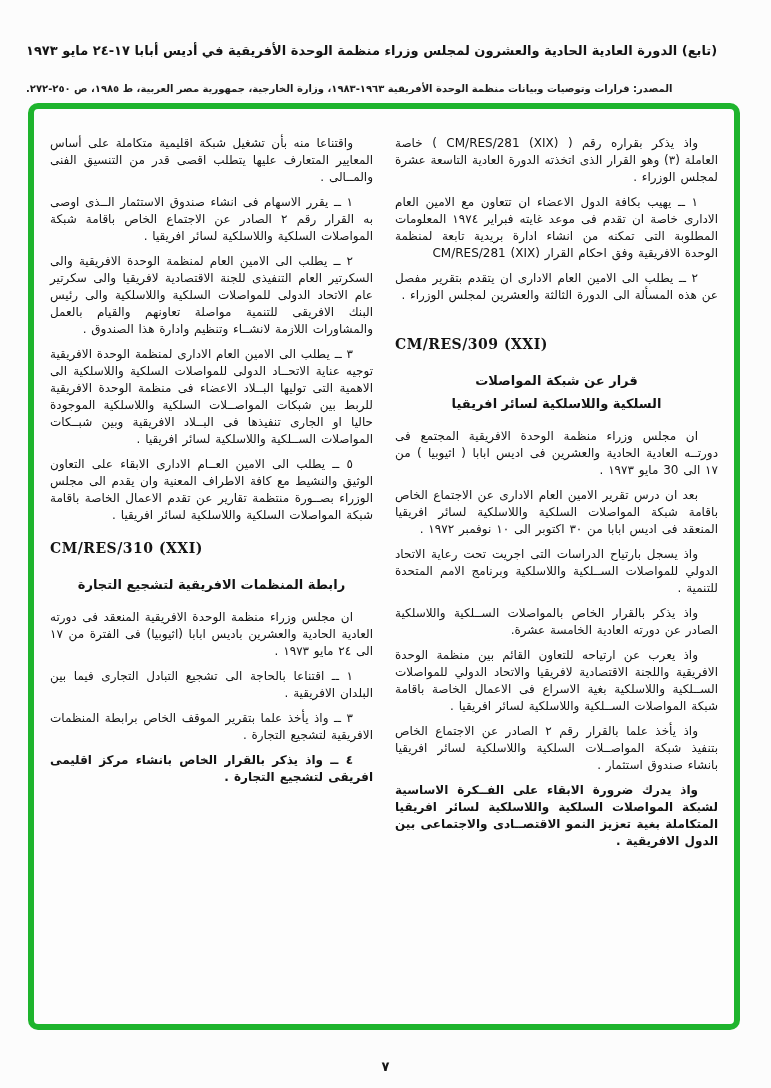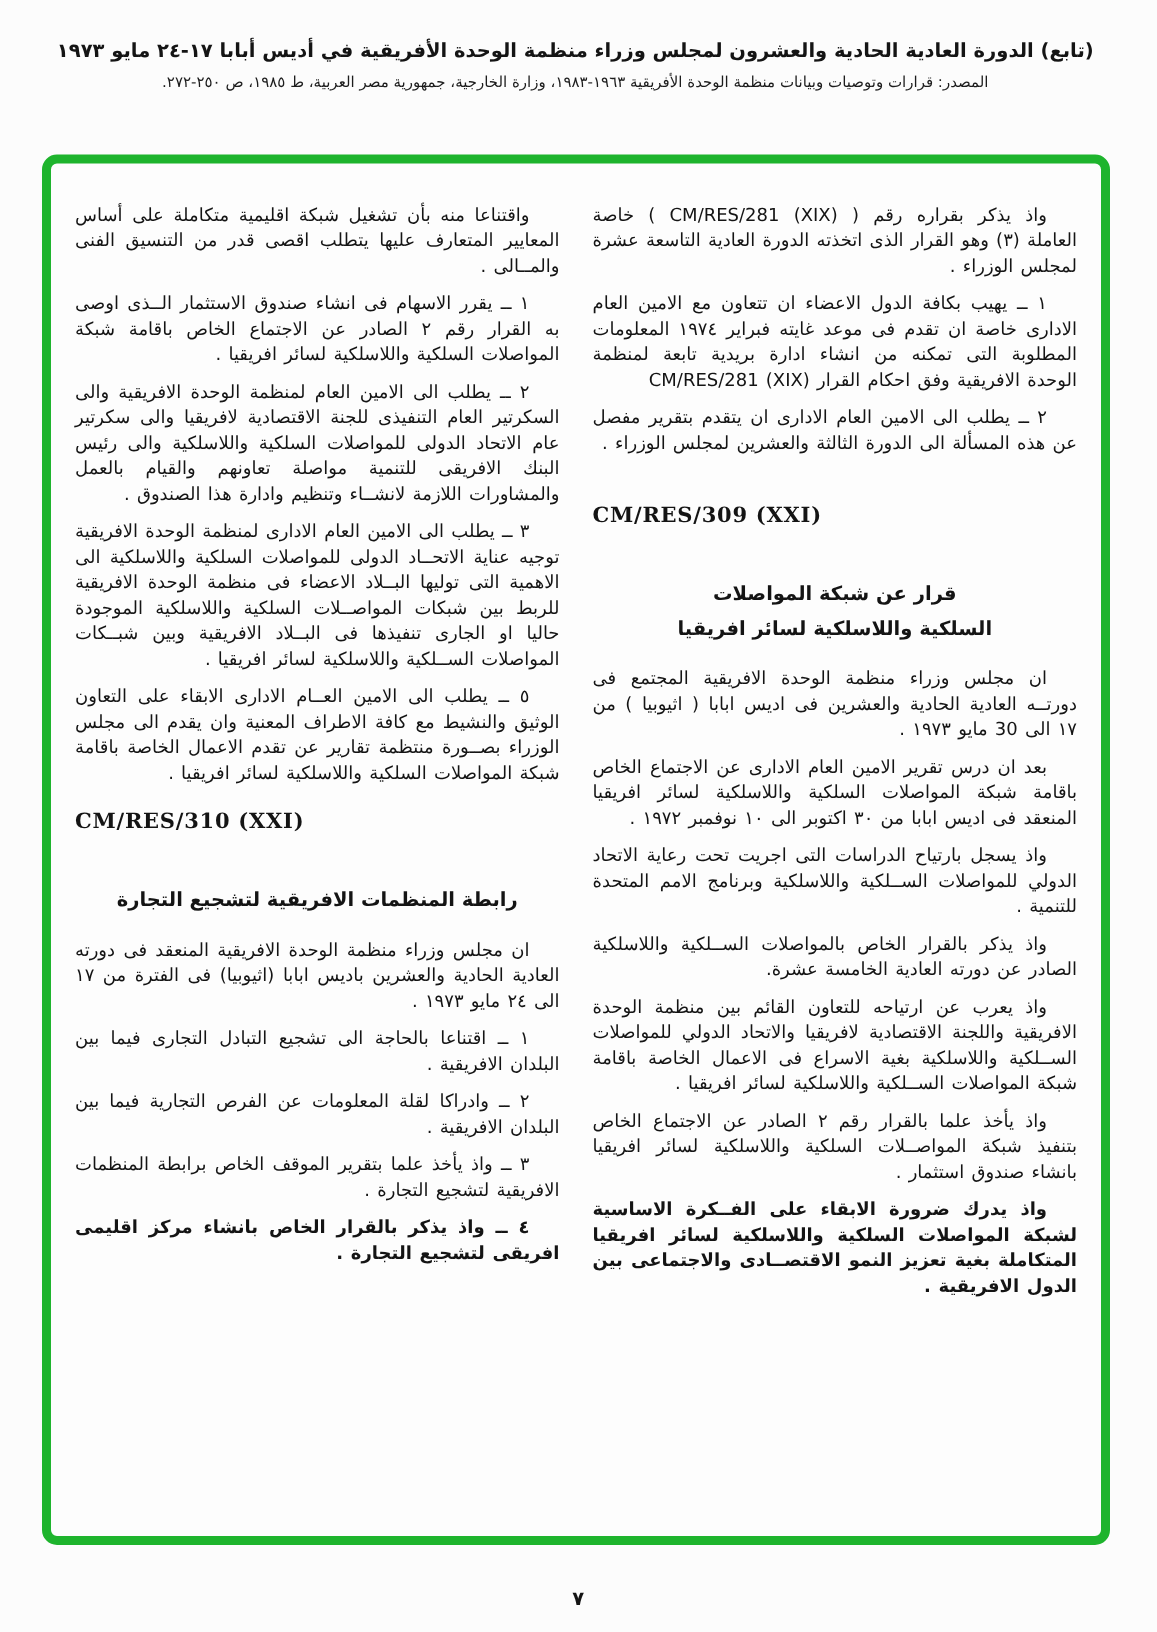--- a/index.html
+++ b/index.html
@@ -4,28 +4,28 @@
 <style>
   html,body{margin:0;padding:0;}
   body{
     width:771px;height:1088px;position:relative;
     background:#fcfcfc;color:#141414;
     font-family:"DejaVu Sans",sans-serif;
     overflow:hidden;
   }
   
   .header{
-    position:absolute;top:26px;left:26px;right:30px;
-    direction:rtl;text-align:center;
+    position:absolute;top:42px;left:26px;right:30px;
+    direction:rtl;text-align:left;
   }
   .header .line1{
     font-size:13px;font-weight:bold;line-height:1.4;letter-spacing:0;
   }
   .header .line2{
-    font-size:10px;font-weight:normal;margin-top:6px;color:#1c1c1c;
+    font-size:10px;font-weight:bold;margin-top:23px;color:#1c1c1c;
   }
   
   .frame{
     position:absolute;left:28px;top:103px;width:712px;height:927px;
     box-sizing:border-box;border:6px solid #1eb42d;border-radius:10px;
     background:#fdfdfd;overflow:hidden;
   }
   .columns{
     direction:rtl;display:flex;gap:22px;
     padding:22px 16px 14px 16px;box-sizing:border-box;height:100%;
@@ -41,21 +41,21 @@
   .ref{
     direction:ltr;text-align:left;
     font-family:"DejaVu Serif",serif;font-weight:bold;
     font-size:14px;letter-spacing:0.5px;
     margin:10px 0 8px 0;
   }
   .ref.big-gap{margin-top:28px;}
   .ref.mid-gap{margin-top:12px;}
   .title{
     direction:rtl;text-align:center;font-weight:bold;
-    font-size:13px;line-height:1.75;margin:26px auto 8px auto;
+    font-size:13px;line-height:1.75;margin:10px auto 8px auto;
   }
   .title.narrow{max-width:215px;}
   
   .footer{
     position:absolute;bottom:14px;left:0;width:771px;
     text-align:center;font-size:13px;font-weight:bold;
   }
 </style>
 </head>
 <body>
@@ -86,21 +86,20 @@
     <div class="col">
       <p class="para">واقتناعا منه بأن تشغيل شبكة اقليمية متكاملة على أساس المعايير المتعارف عليها يتطلب اقصى قدر من التنسيق الفنى والمــالى .</p>
       <p class="para">١ ــ يقرر الاسهام فى انشاء صندوق الاستثمار الــذى اوصى به القرار رقم ٢ الصادر عن الاجتماع الخاص باقامة شبكة المواصلات السلكية واللاسلكية لسائر افريقيا .</p>
       <p class="para">٢ ــ يطلب الى الامين العام لمنظمة الوحدة الافريقية والى السكرتير العام التنفيذى للجنة الاقتصادية لافريقيا والى سكرتير عام الاتحاد الدولى للمواصلات السلكية واللاسلكية والى رئيس البنك الافريقى للتنمية مواصلة تعاونهم والقيام بالعمل والمشاورات اللازمة لانشــاء وتنظيم وادارة هذا الصندوق .</p>
       <p class="para">٣ ــ يطلب الى الامين العام الادارى لمنظمة الوحدة الافريقية توجيه عناية الاتحــاد الدولى للمواصلات السلكية واللاسلكية الى الاهمية التى توليها البــلاد الاعضاء فى منظمة الوحدة الافريقية للربط بين شبكات المواصــلات السلكية واللاسلكية الموجودة حاليا او الجارى تنفيذها فى البــلاد الافريقية وبين شبــكات المواصلات الســلكية واللاسلكية لسائر افريقيا .</p>
       <p class="para">٥ ــ يطلب الى الامين العــام الادارى الابقاء على التعاون الوثيق والنشيط مع كافة الاطراف المعنية وان يقدم الى مجلس الوزراء بصــورة منتظمة تقارير عن تقدم الاعمال الخاصة باقامة شبكة المواصلات السلكية واللاسلكية لسائر افريقيا .</p>
       <div class="ref mid-gap">CM/RES/310 (XXI)</div>
       <div class="title">رابطة المنظمات الافريقية لتشجيع التجارة</div>
       <p class="para">ان مجلس وزراء منظمة الوحدة الافريقية المنعقد فى دورته العادية الحادية والعشرين باديس ابابا (اثيوبيا) فى الفترة من ١٧ الى ٢٤ مايو ١٩٧٣ .</p>
       <p class="para">١ ــ اقتناعا بالحاجة الى تشجيع التبادل التجارى فيما بين البلدان الافريقية .</p>
-      <p class="para">٢ ــ وادراكا لقلة المعلومات عن الفرص التجارية فيما بين البلدان الافريقية .</p>
       <p class="para">٣ ــ واذ يأخذ علما بتقرير الموقف الخاص برابطة المنظمات الافريقية لتشجيع التجارة .</p>
       <p class="para bold">٤ ــ واذ يذكر بالقرار الخاص بانشاء مركز اقليمى افريقى لتشجيع التجارة .</p>
     </div>
 
   </div>
 </div>
 
 <div class="footer">٧</div>
 
 </body></html>

